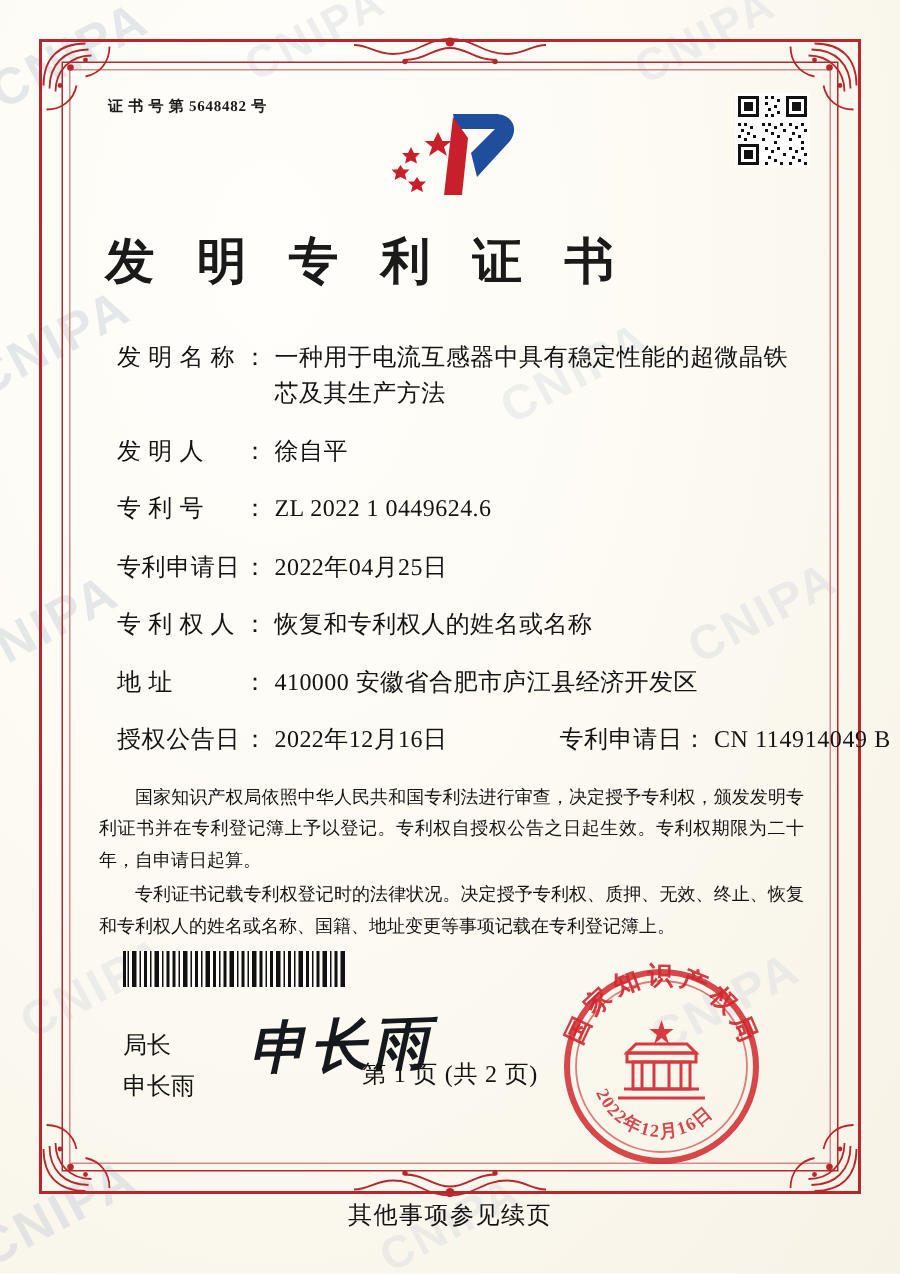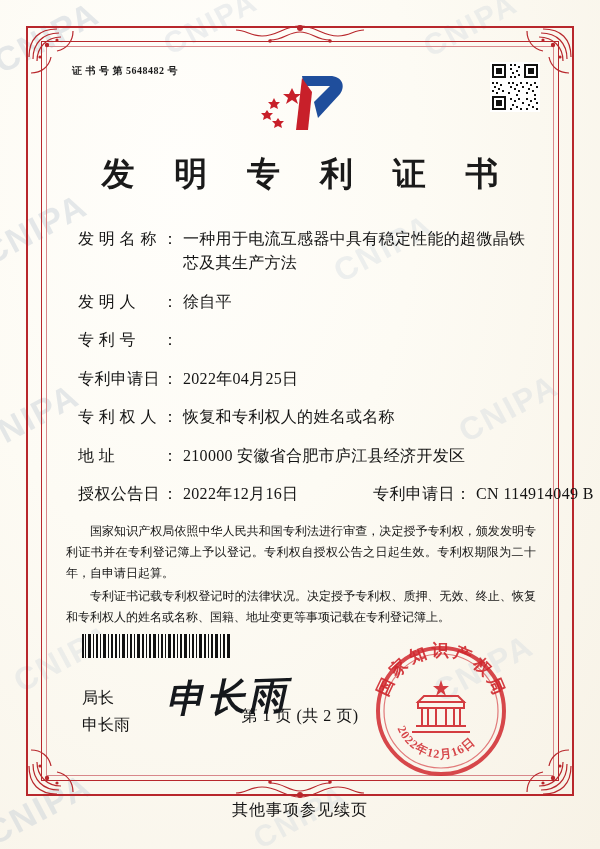--- a/index.html
+++ b/index.html
@@ -117,26 +117,25 @@
   .logo-wrap {
     position: absolute;
     left: 50%;
     top: 8px;
     transform: translateX(-50%);
     width: 96px;
     height: 62px;
   }
   .title {
     margin-top: 74px;
-    text-align: center;
     font-size: 33px;
     font-weight: bold;
     letter-spacing: 10px;
     color: #1a1a1a;
-    font-family: Liberation Mono, monospace;
+    font-family: Liberation Serif, serif;
     text-indent: 10px;
   }
   .fields {
     margin-top: 30px;
     font-size: 16px;
     color: #141414;
     line-height: 1.5;
   }
   .field-row {
     display: flex;
@@ -437,38 +436,39 @@
 
       <div class="field-row">
         <span class="field-label">发 明 人</span>
         <span class="field-colon">：</span>
         <span class="field-value">徐自平</span>
       </div>
 
       <div class="field-row">
         <span class="field-label">专 利 号</span>
         <span class="field-colon">：</span>
+        <span class="field-value">ZL 2022 1 0449624.6</span>
       </div>
 
       <div class="field-row">
         <span class="field-label">专利申请日</span>
         <span class="field-colon">：</span>
         <span class="field-value">2022年04月25日</span>
       </div>
 
       <div class="field-row">
         <span class="field-label">专 利 权 人</span>
         <span class="field-colon">：</span>
         <span class="field-value">恢复和专利权人的姓名或名称</span>
       </div>
 
       <div class="field-row">
         <span class="field-label">地 址</span>
         <span class="field-colon">：</span>
-        <span class="field-value">210000 安徽省合肥市庐江县经济开发区</span>
+        <span class="field-value">410000 安徽省合肥市庐江县经济开发区</span>
       </div>
 
       <div class="field-row dual">
         <span class="field-label">授权公告日</span>
         <span class="field-colon">：</span>
         <span class="field-value">2022年12月16日</span>
         <span class="field-label2">专利申请日</span>
         <span class="field-colon">：</span>
         <span class="field-label2">CN 114914049 B</span>
       </div>

